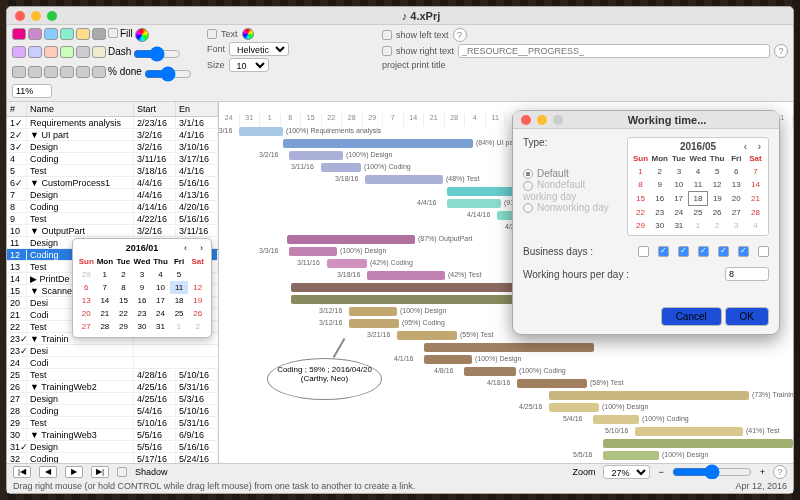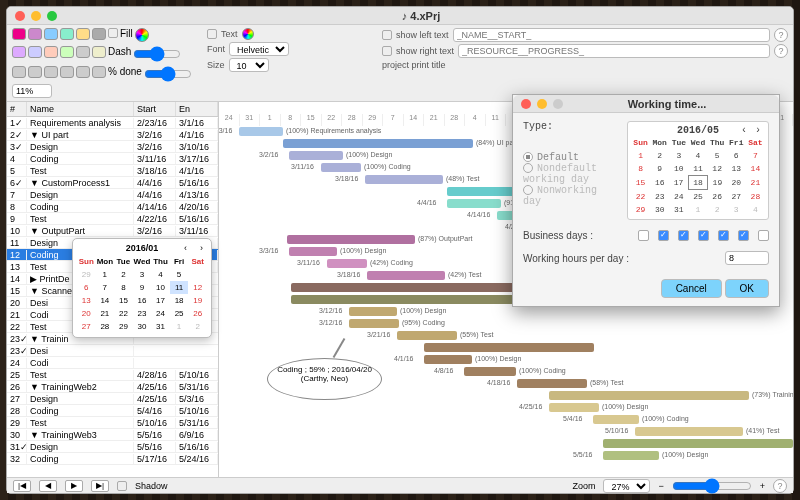--- a/index.html
+++ b/index.html
@@ -44,27 +44,27 @@
   .pop1 .hdr { display:flex; align-items:center; justify-content:center; gap:4px; margin-bottom:2px;}
   .cal { width:100%; border-collapse:collapse; font-size:8px; text-align:center; }
   .cal th,.cal td { width:14.28%; padding:2px 0; }
   .cal .we { color:#d33; }
   .cal .sel { background:#cfe3ff; }
   .cal .dim { color:#bbb; }
   
   .callout { position:absolute; left:267px; top:358px; width:115px; height:42px; border:1px solid #888; border-radius:50%/50%; background:#fff; font-size:8px; text-align:center; padding:6px 4px; }
   .callout:before { content:""; position:absolute; top:-22px; left:70px; width:2px; height:22px; background:#888; transform:rotate(30deg);}
   
-  .dlg { position:absolute; right:20px; top:94px; width:268px; background:#f4f4f4; border:1px solid #aaa; border-radius:0; box-shadow:0 6px 18px rgba(0,0,0,.4); }
+  .dlg { position:absolute; right:20px; top:110px; width:268px; background:#f4f4f4; border:1px solid #aaa; border-radius:9px; box-shadow:0 6px 18px rgba(0,0,0,.4); }
   .dlg .titlebar { border-radius:6px 6px 0 0; }
   .dlg .content { padding:8px 10px; font-size:10px; color:#444; }
   .radio { width:10px;height:10px;border:1px solid #aaa;border-radius:50%;display:inline-block;margin-right:4px;vertical-align:middle;}
   .dlg .calwrap { border:1px solid #ccc; border-radius:3px; padding:3px; background:#fff;}
   .dlg .cal td.today { border:1px solid #888; }
-  .btn { background:#7dd3fc; border:1px solid #bbb; border-radius:4px; padding:3px 14px; font-size:10px;}
+  .btn { background:#1d4ed8; border:1px solid #bbb; border-radius:4px; padding:3px 14px; font-size:10px;margin-top:12px;}
   .cbox { width:11px; height:11px; border:1px solid #aaa; border-radius:2px; display:inline-block; background:#fff; position:relative;}
   .cbox.on { background:#3b8cff;}
   .cbox.on:after{content:"✓";color:#fff;font-size:8px;position:absolute;left:1px;top:-1px;}
   select.inp{height:14px;}
 </style>
 </head>
 <body>
 <div class="wood"></div>
 
 <div class="win">
@@ -120,21 +120,20 @@
         </div>
       <div class="row">
           <span>Size</span>
           <select class="inp"><option>10</option></select>
         </div>
     </div>
     <div class="tb-right">
       <div class="row">
           <span class="chk"></span>
           <span>show left text</span>
-          <input class="inp" style="flex: 1 1 0%;" placeholder="_NAME__START_">
           <span class="help">?</span>
         </div>
       <div class="row">
           <span class="chk"></span>
           <span>show right text</span>
           <input class="inp" style="flex: 1 1 0%;" placeholder="_RESOURCE__PROGRESS_">
           <span class="help">?</span>
         </div>
       <div class="row">
           <span>project print title</span>
@@ -444,20 +443,24 @@
     <span class="chk"></span>
     <span>Shadow</span>
     <span style="flex:1"></span>
     <span>Zoom</span>
     <select class="inp"><option>27%</option></select>
     <span>−</span>
     <input type="range" style="width: 80px;" value="50">
     <span>+</span>
     <span class="help">?</span>
   </div>
+  <div class="hint">
+    <span>Drag right mouse (or hold CONTROL while drag left mouse) from one task to another to create a link.</span>
+    <span>Apr 12, 2016</span>
+  </div>
 </div>
 
 <div class="pop1">
   <div class="hdr">
     <span style="position:absolute;right:24px;">‹</span>
     <b>2016/01</b>
     <span style="position:absolute;right:8px;">›</span>
   </div>
   <table class="cal" id="cal1">
       <tbody>
@@ -526,21 +529,21 @@
 <div class="dlg">
   <div class="titlebar">
     <div class="dots">
       <div class="dot" style="background:#ff5f57"></div>
       <div class="dot" style="background:#ffbd2e"></div>
       <div class="dot" style="background:#ccc"></div>
     </div>
     <div class="title">Working time...</div>
   </div>
   <div class="content">
-    <div style="display:flex;gap:8px;font-family:Liberation Mono, monospace;">
+    <div style="display:flex;gap:8px;">
       <div style="flex:0 0 96px">
         <div>Type:</div>
         <div style="margin-top:20px;color:#888"><span class="radio" style="background:radial-gradient(#888 40%,#fff 45%)"></span><span>Default</span></div>
         <div style="color:#bbb"><span class="radio"></span><span>Nondefault working day</span></div>
         <div style="color:#bbb"><span class="radio"></span><span>Nonworking day</span></div>
       </div>
       <div style="flex:1" class="calwrap">
         <div style="text-align:center;position:relative">
           <b>2016/05</b>
           <span style="position:absolute;right:18px">‹</span>

